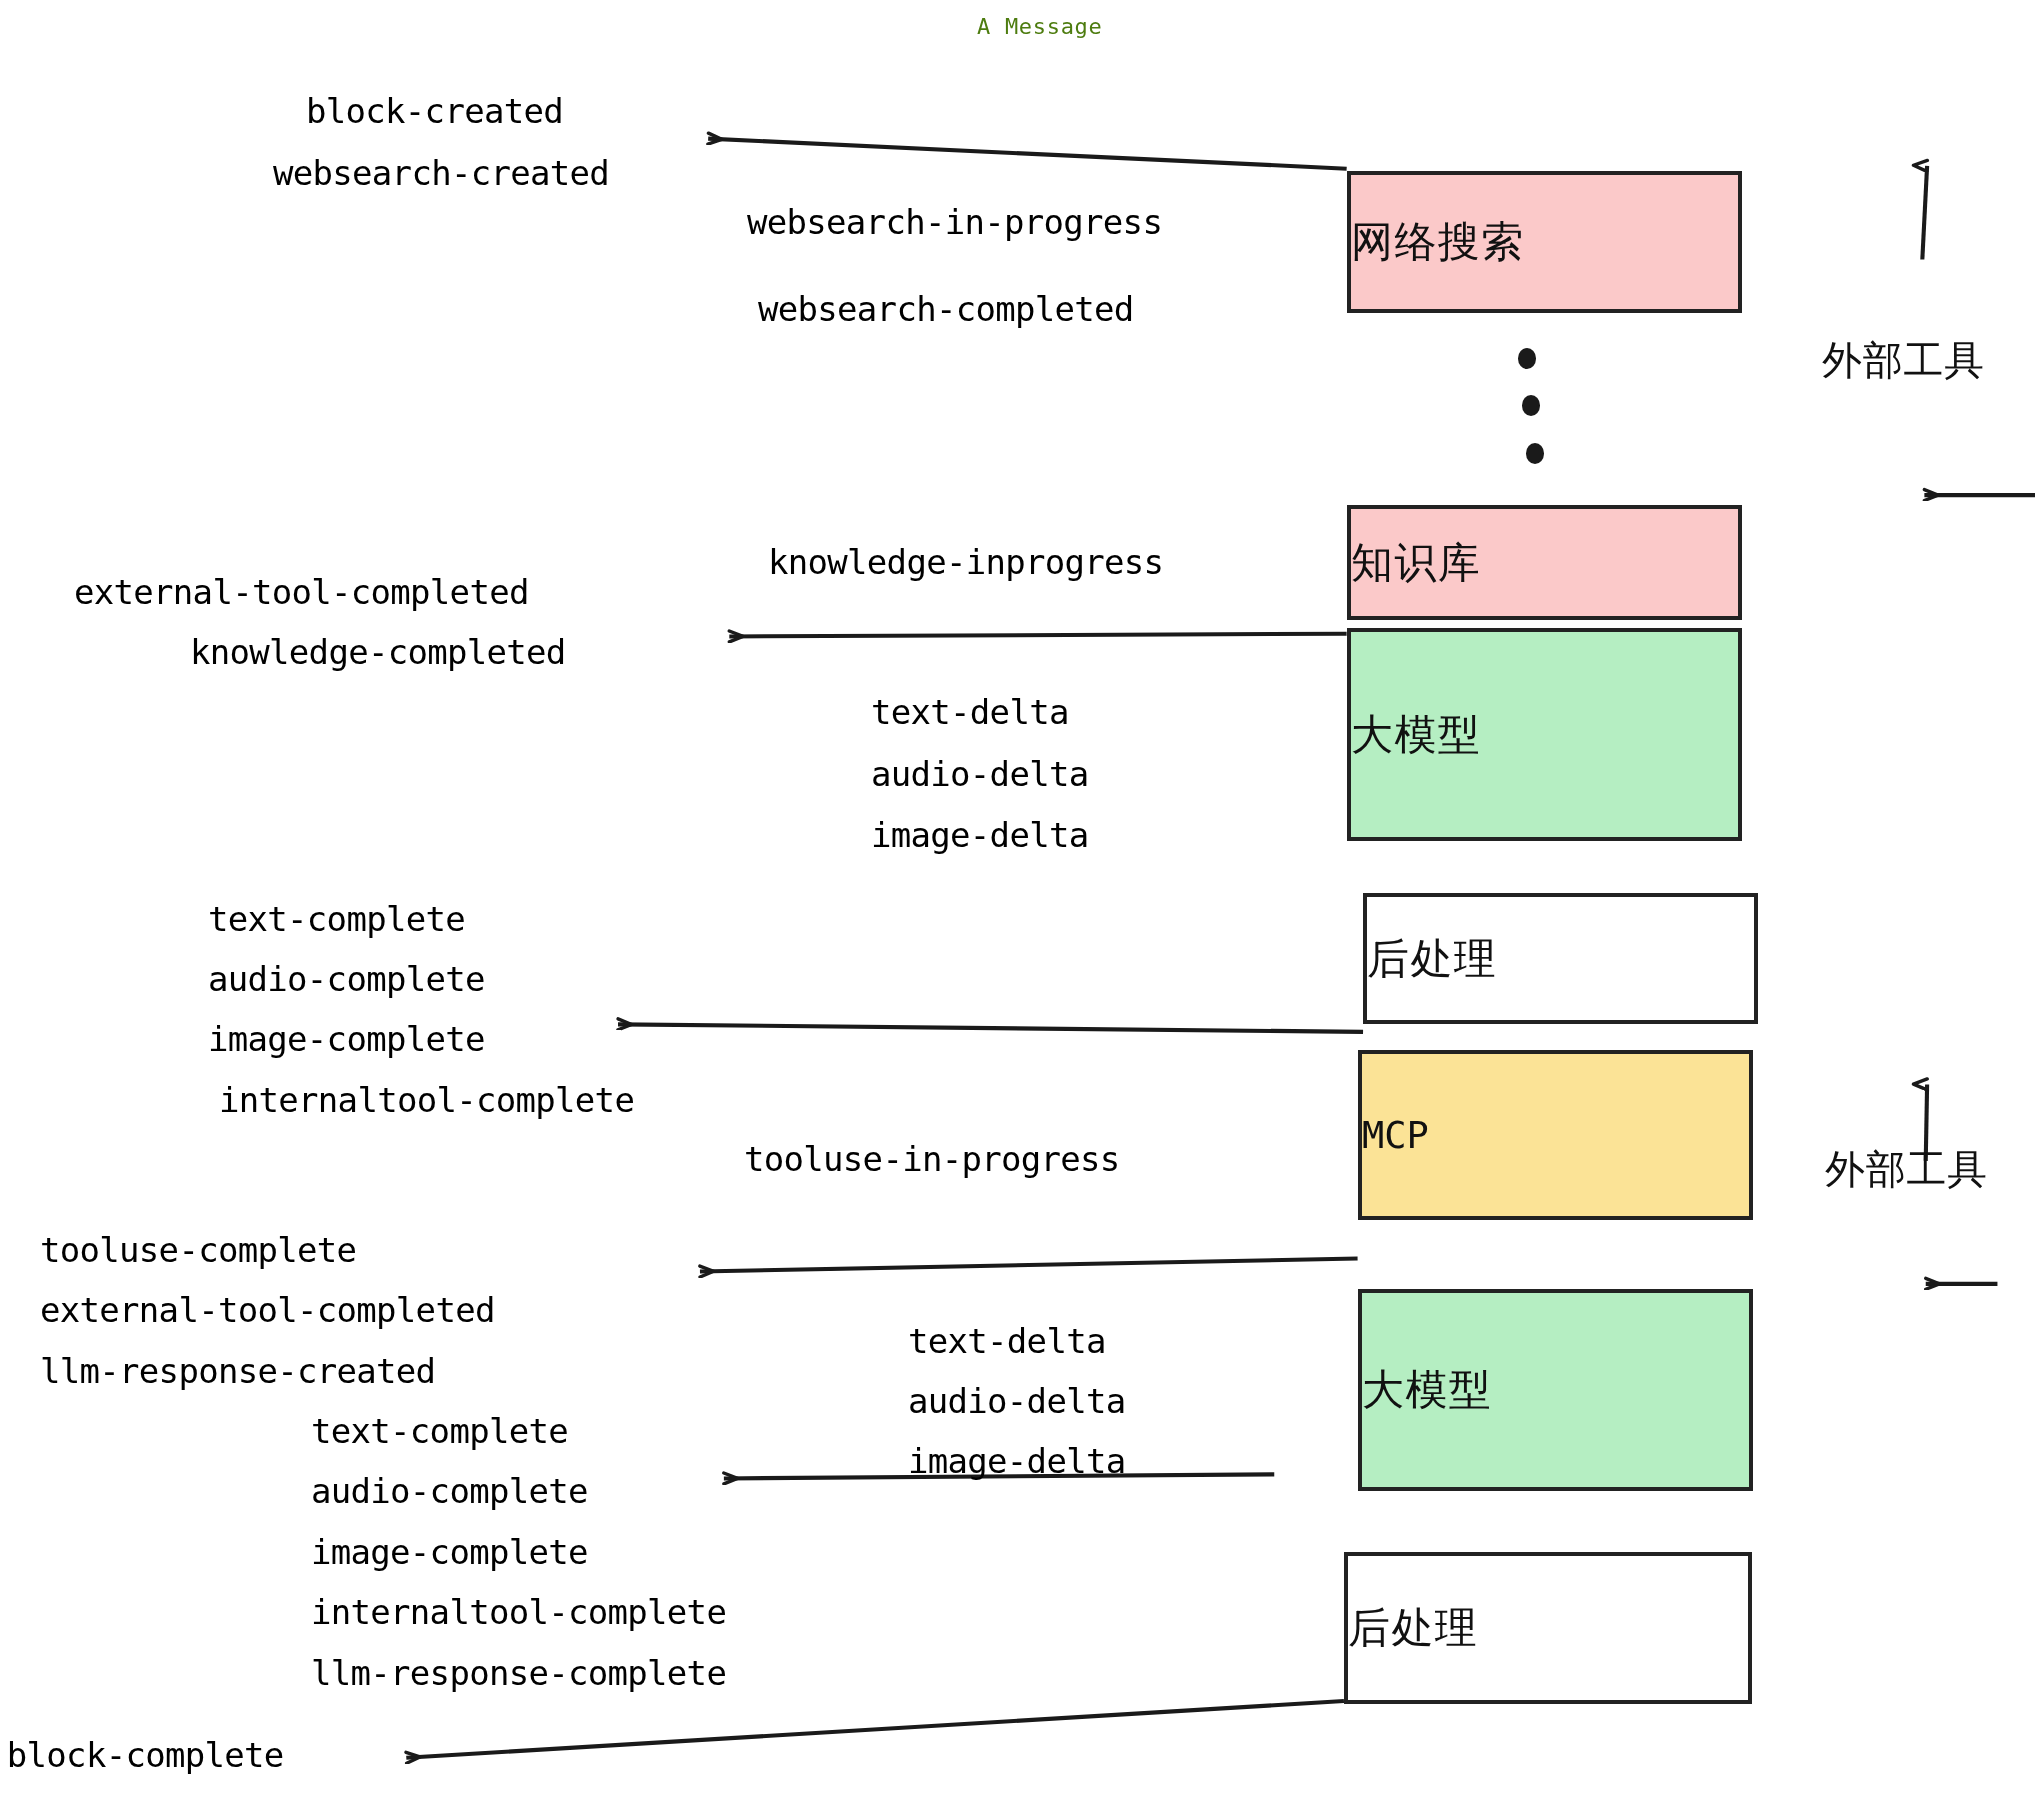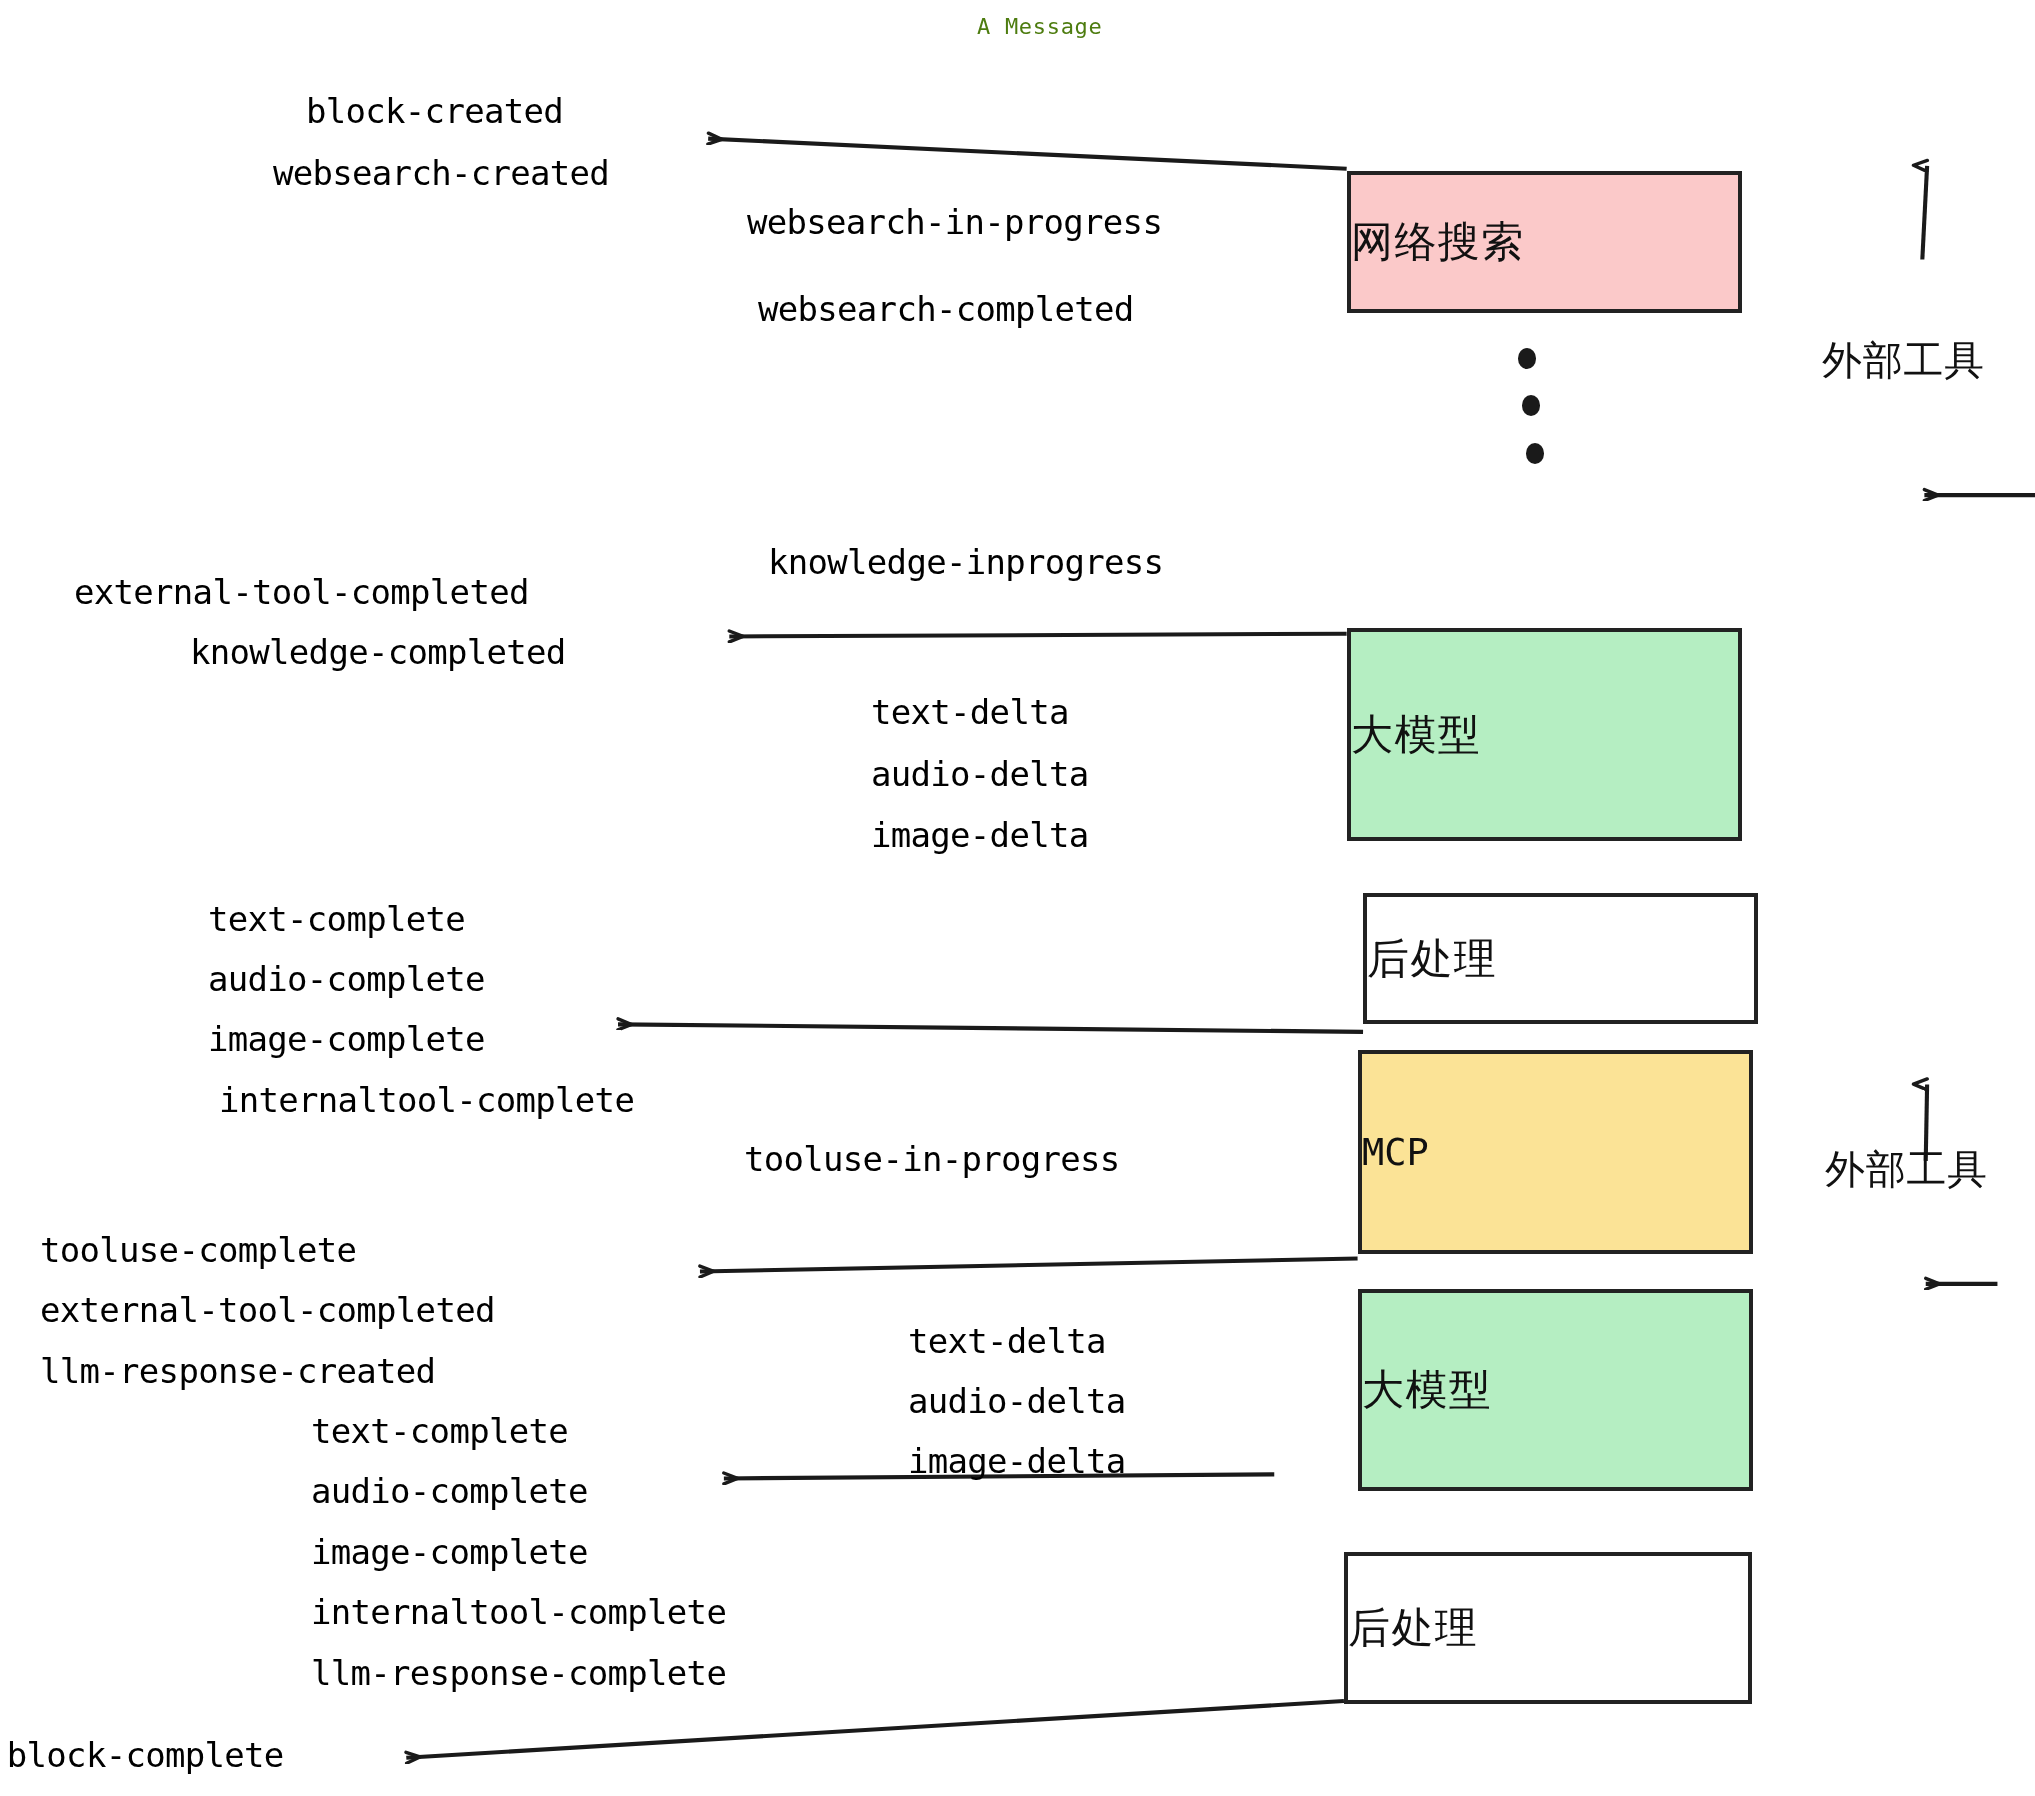--- a/index.html
+++ b/index.html
@@ -92,30 +92,33 @@
   <div class="evt" style="left:311px;top:1535px;">image-complete</div>
   <div class="evt" style="left:311px;top:1595px;">internaltool-complete</div>
   <div class="evt" style="left:311px;top:1656px;">llm-response-complete</div>
 
   <div class="evt" style="left:6.8px;top:1738px;">block-complete</div>
 
   <div class="box" style="left:1347px;top:171px;width:395px;height:142px;background:#fbc9c9;">
     <span>网络搜索</span>
   </div>
 
+  <div class="box" style="left:1347px;top:505px;width:395px;height:115px;background:#fbc9c9;">
+    <span>知识库</span>
+  </div>
 
   <div class="box" style="left:1347px;top:628px;width:395px;height:213px;background:#b5eec2;">
     <span>大模型</span>
   </div>
 
   <div class="box" style="left:1363px;top:893px;width:395px;height:131px;background:#ffffff;">
     <span>后处理</span>
   </div>
 
-  <div class="box mcp" style="left:1358px;top:1050px;width:395px;height:204px;background:#fbe396;">
+  <div class="box mcp" style="left:1358px;top:1050px;width:395px;height:170px;background:#fbe396;">
     <span>MCP</span>
   </div>
 
   <div class="box" style="left:1358px;top:1289px;width:395px;height:202px;background:#b5eec2;">
     <span>大模型</span>
   </div>
 
   <div class="box" style="left:1344px;top:1552px;width:408px;height:152px;background:#ffffff;">
     <span>后处理</span>
   </div>

